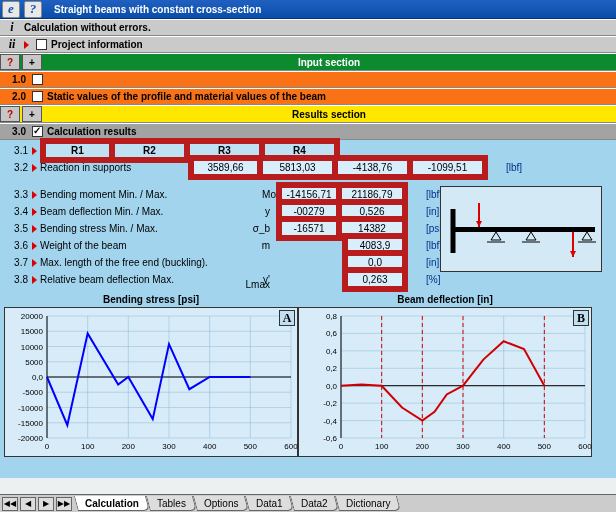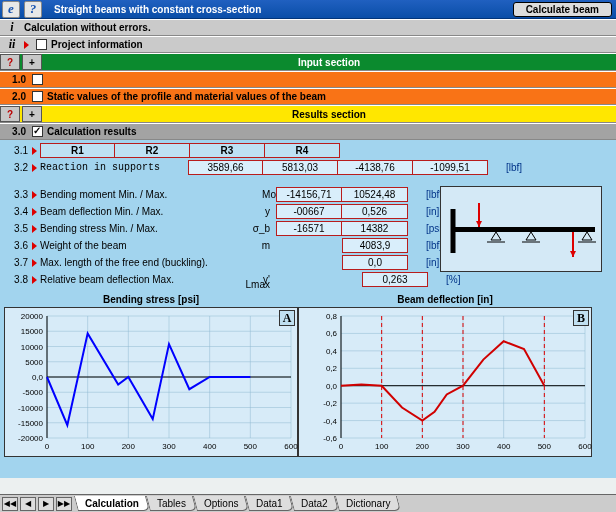--- a/index.html
+++ b/index.html
@@ -19,21 +19,21 @@
   .sub-green .idx { width: 28px; text-align: right; padding-right: 2px;}
   .chk { width: 11px; height: 11px; border: 1px solid #333; margin: 0 4px; display: inline-block; vertical-align: middle; background:#fff;}
   .chk.checked::after { content: "✓"; color: #000; font-size: 10px; position: relative; top: -2px; left: 0px; font-weight: bold;}
   .yellow-bar { background: #ffe700; color: #000; font-weight: bold; height: 18px; }
   .sub-yellow { background: #a3a3a3; }
   .grey-bar { background: #cacaca; }
   .grey-bar .idx { font-family: "Times New Roman", serif; font-style: italic; font-weight: bold; font-size: 12px;}
   .content-area { background: #a2d4ee; padding: 2px 4px 0 4px; }
   .idx2 { width: 28px; text-align: right; padding-right: 4px; }
   .line { display: flex; align-items: center; height: 17px; font-size: 10px;}
-  .hdr-cell, .val-cell { border: 1px solid #b91c1c; background: #bee1f3; text-align: center; padding: 1px 0; font-size: 10px; }
+  .hdr-cell, .val-cell { border: 6px solid #b91c1c; background: #bee1f3; text-align: center; padding: 1px 0; font-size: 10px; }
   .hdr-cell { font-weight: bold; }
   .val-cell { background: #d9eefb; }
   .unit { color: #003388; padding-left: 18px;}
   .diagram-box { border: 1px solid #333; background: #d4e9f6; position: absolute; }
   .chart-box { border: 1px solid #333; background: #d7ebf8; position: relative; }
   .chart-title { text-align: center; font-weight: bold; font-size: 10px; padding: 2px 0;}
   .corner-label { position: absolute; top: 2px; right: 2px; width: 16px; height: 16px; border: 1px solid #333; background: #c0dff0; font-weight: bold; font-family: "Times New Roman", serif; display: flex; align-items: center; justify-content: center; font-size: 12px;}
   .tabs-bar { position: absolute; bottom: 0; left: 0; right: 0; height: 18px; background: #ccc; display: flex; align-items: center; border-top: 1px solid #666;}
   .tab-nav { width: 16px; height: 14px; border: 1px solid #666; background: #ddd; margin-left: 2px; display: flex; align-items: center; justify-content: center; font-size: 8px;}
   .tab { border: 1px solid #666; background: #ddd; padding: 0 8px; border-top-left-radius: 0; border-bottom-right-radius: 6px; border-top: none; font-size: 10px; height:15px; display:flex; align-items:center; transform: skewX(15deg);}
@@ -41,21 +41,20 @@
   .tab.active { background: #fff; font-weight: bold; }
   svg text { font-family: Verdana, sans-serif; }
 </style>
 </head>
 <body>
 
 <div class="titlebar">
   <div class="icon-box">e</div>
   <div class="icon-box">?</div>
   <div class="title-text">Straight beams with constant cross-section</div>
-  <button class="calc-btn">Calculate beam</button>
 </div>
 
 <div class="bar grey-bar">
   <div class="idx">i</div>
   <span style="font-weight:bold;">Calculation without errors.</span>
 </div>
 <div class="bar grey-bar">
   <div class="idx">ii</div>
   <span class="redtri"></span>
   <span class="chk"></span>
@@ -94,46 +93,46 @@
     <div class="idx2">3.1</div>
     <span class="redtri"></span>
     <div class="hdr-cell" style="width:75px;">R1</div>
     <div class="hdr-cell" style="width:75px;border-left:none;">R2</div>
     <div class="hdr-cell" style="width:75px;border-left:none;">R3</div>
     <div class="hdr-cell" style="width:75px;border-left:none;">R4</div>
   </div>
   <div class="line">
     <div class="idx2">3.2</div>
     <span class="redtri"></span>
-    <div style="width:148px;font-family:Liberation Mono, monospace;">Reaction in supports</div>
+    <div style="width:148px;">Reaction in supports</div>
     <div class="val-cell" style="width:75px;text-align:center;">3589,66</div>
     <div class="val-cell" style="width:75px;border-left:none;">5813,03</div>
     <div class="val-cell" style="width:75px;border-left:none;">-4138,76</div>
     <div class="val-cell" style="width:75px;border-left:none;">-1099,51</div>
     <div class="unit">[lbf]</div>
   </div>
 
   <div style="height:10px;"></div>
 
   <div id="metric-rows">
       <div class="line">
         <div class="idx2">3.3</div>
         <span class="redtri"></span>
         <div style="width:200px;">Bending moment Min. / Max.</div>
         <div style="width:36px;text-align:right;padding-right:0;">Mo</div>
         <div class="val-cell" style="width:66px;">-14156,71</div>
-        <div class="val-cell" style="width:66px;border-left:none;">10524,48</div>
+        <div class="val-cell" style="width:66px;border-left:none;">21186,79</div>
         <div class="unit">[lbf*ft]</div>
       </div>
       <div class="line">
         <div class="idx2">3.4</div>
         <span class="redtri"></span>
         <div style="width:200px;">Beam deflection Min. / Max.</div>
         <div style="width:36px;text-align:right;padding-right:6px;">y</div>
-        <div class="val-cell" style="width:66px;">-00667</div>
+        <div class="val-cell" style="width:66px;">-00279</div>
         <div class="val-cell" style="width:66px;border-left:none;">0,526</div>
         <div class="unit">[in]</div>
       </div>
       <div class="line">
         <div class="idx2">3.5</div>
         <span class="redtri"></span>
         <div style="width:200px;">Bending stress Min. / Max.</div>
         <div style="width:36px;text-align:right;padding-right:6px;">σ_b</div>
         <div class="val-cell" style="width:66px;">-16571</div>
         <div class="val-cell" style="width:66px;border-left:none;">14382</div>
@@ -156,21 +155,21 @@
         <div style="width:66px;"></div>
         <div class="val-cell" style="width:66px;">0,0</div>
         <div class="unit">[in]</div>
       </div>
       <div class="line">
         <div class="idx2">3.8</div>
         <span class="redtri"></span>
         <div style="width:200px;">Relative beam deflection Max.</div>
         <div style="width:36px;text-align:right;padding-right:6px;">y'</div>
         <div style="width:66px;"></div>
-        <div class="val-cell" style="width:66px;margin-left:20px;">0,263</div>
+        <div class="val-cell" style="width:66px;">0,263</div>
         <div class="unit">[%]</div>
       </div>
     </div>
 
   <div class="diagram-box" style="left:440px; top:46px; width:162px; height:86px;">
     <svg width="162" height="86">
       <line x1="12" y1="22" x2="12" y2="66" stroke="#000" stroke-width="5"></line>
       <rect x="12" y="40" width="142" height="5" fill="#000"></rect>
       <line x1="38" y1="16" x2="38" y2="40" stroke="#d00" stroke-width="2"></line>
       <polygon points="38,40 35,34 41,34" fill="#d00"></polygon>

